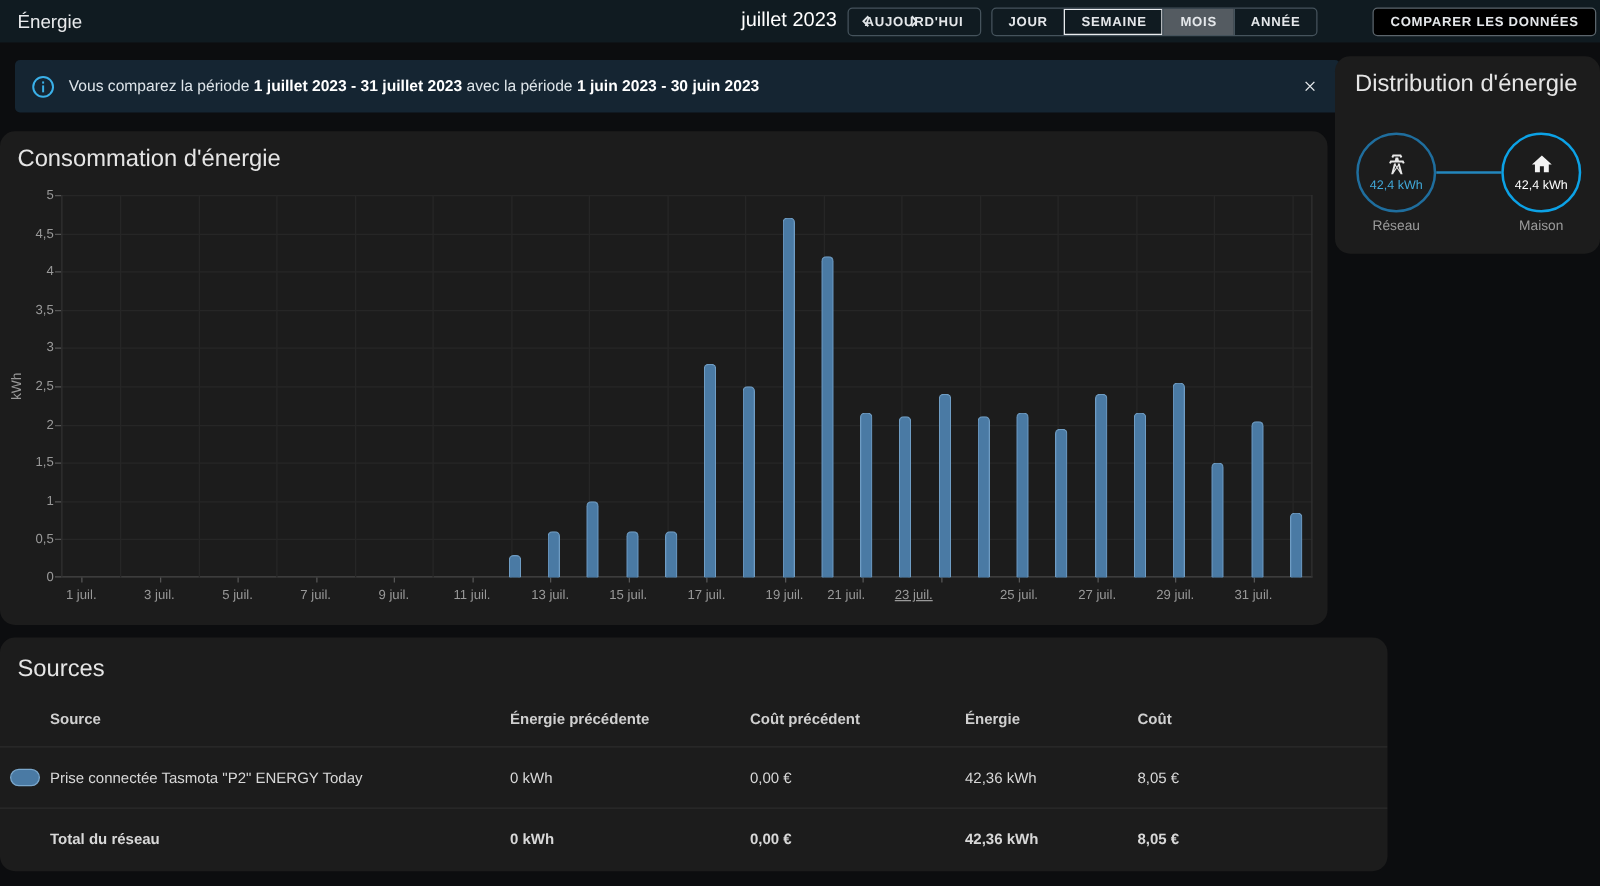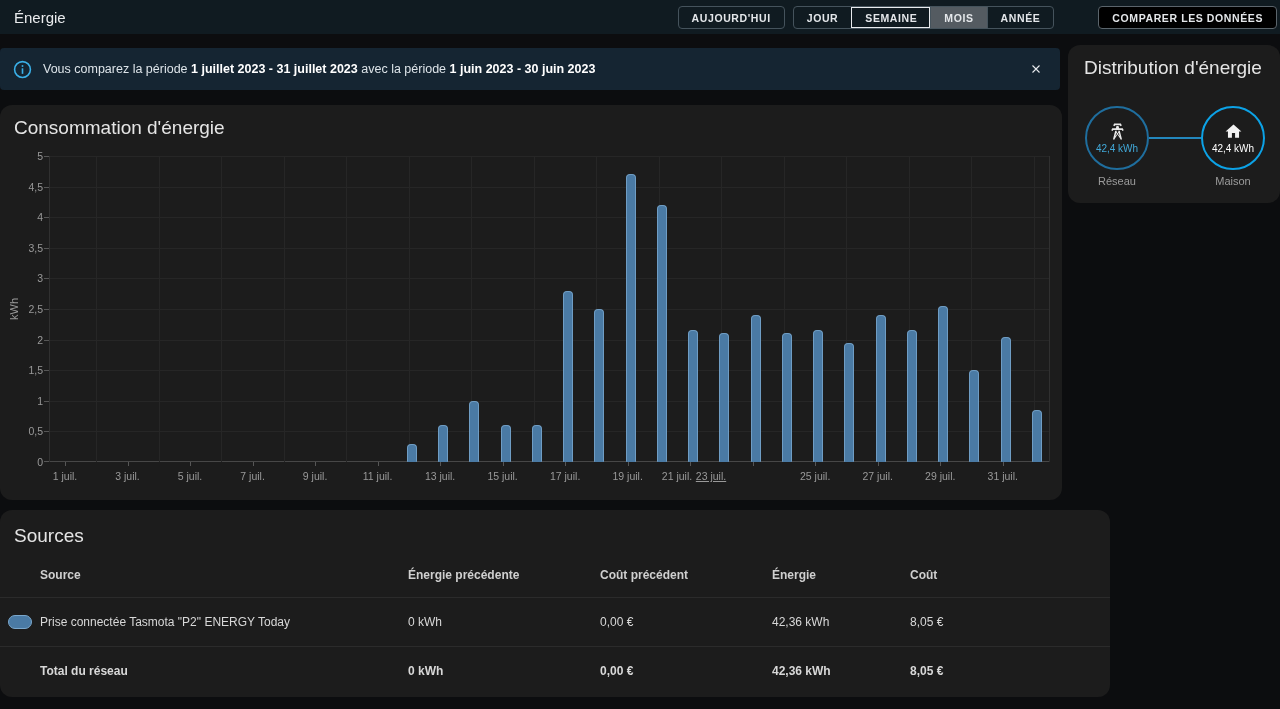--- a/index.html
+++ b/index.html
@@ -20,21 +20,21 @@
   .btn{height:23px;box-sizing:border-box;padding:4px 13px;font-family:"Liberation Sans",sans-serif;
        font-size:10.5px;font-weight:700;letter-spacing:.6px;color:#e4e7ea;background:transparent;
        border:1px solid #45535c;border-radius:4px;cursor:pointer;white-space:nowrap;}
   .btn-group{display:flex;border:1px solid #45535c;border-radius:4px;overflow:hidden;height:23px;box-sizing:border-box;}
   .btn-group .seg{border:none;border-radius:0;height:21px;border-left:1px solid #45535c;}
   .btn-group .seg:first-child{border-left:none;}
   .seg.selected{background:#545b61;}
   .seg.focused{outline:1px solid #e8ebee;outline-offset:-1px;}
   .compare-btn{background:#000000;border-color:#5b656c;margin-left:36px;}
   
-  .banner{position:absolute;left:0;top:48px;width:1060px;height:42px;background:#152532;border-radius:4px;display:flex;align-items:center;}
+  .banner{position:absolute;left:12px;top:48px;width:1060px;height:42px;background:#152532;border-radius:4px;display:flex;align-items:center;}
   .banner .info-icon{margin-left:13px;display:flex;}
   .banner-text{margin-left:11px;font-size:12.5px;color:#dde4e9;}
   .banner-text b{color:#fff;}
   .banner-close{position:absolute;right:12px;top:9px;width:24px;height:24px;background:transparent;border:none;display:flex;align-items:center;justify-content:center;cursor:pointer;}
   
   .card{position:absolute;background:#1c1c1c;border-radius:12px;}
   .card-title{font-size:19px;color:#e5e5e5;font-weight:400;}
   .consumption-card{left:0;top:105px;width:1062px;height:395px;}
   .consumption-card .card-title{position:absolute;left:14px;top:12px;}
   
@@ -73,20 +73,33 @@
   .src-data.total{font-weight:700;}
   .swatch-cell{display:flex;justify-content:center;}
   .swatch{width:24px;height:14px;border-radius:7px;background:#4a7aa4;border:1.5px solid #7aa7cc;box-sizing:border-box;}
 </style>
 </head>
 <body>
 
 <div class="app-bar">
   <div class="app-title">Énergie</div>
 
+  <div class="date-nav">
+    <span class="period-label">juillet 2023</span>
+    <button class="nav-btn">
+      <svg width="16" height="16" viewBox="0 0 24 24" fill="none" stroke-width="2.2">
+          <path d="M14.5 6L8.5 12l6 6"></path>
+        </svg>
+    </button>
+    <button class="nav-btn">
+      <svg width="16" height="16" viewBox="0 0 24 24" fill="none" stroke-width="2.2">
+          <path d="M9.5 6l6 6-6 6"></path>
+        </svg>
+    </button>
+  </div>
 
   <div class="top-buttons">
     <button class="btn">AUJOURD'HUI</button>
     <div class="btn-group">
       <button class="btn seg">JOUR</button>
       <button class="btn seg focused">SEMAINE</button>
       <button class="btn seg selected">MOIS</button>
       <button class="btn seg">ANNÉE</button>
     </div>
     <button class="btn compare-btn">COMPARER LES DONNÉES</button>
@@ -178,21 +191,21 @@
       <div class="x-label" style="left: 391.097px; top: 314px;">13 juil.</div>
       <div class="x-tick" style="left: 391px; top: 306px;"></div>
       <div class="x-label" style="left: 453.613px; top: 314px;">15 juil.</div>
       <div class="x-tick" style="left: 454px; top: 306px;"></div>
       <div class="x-label" style="left: 516.129px; top: 314px;">17 juil.</div>
       <div class="x-tick" style="left: 516px; top: 306px;"></div>
       <div class="x-label" style="left: 578.645px; top: 314px;">19 juil.</div>
       <div class="x-tick" style="left: 579px; top: 306px;"></div>
       <div class="x-label" style="left: 628px; top: 314px;">21 juil.</div>
       <div class="x-tick" style="left: 641px; top: 306px;"></div>
-      <div class="x-label" style="left: 662px; top: 314px; text-decoration: underline;">23 juil.</div>
+      <div class="x-label" style="left: 682px; top: 314px; text-decoration: underline;">23 juil.</div>
       <div class="x-tick" style="left: 704px; top: 306px;"></div>
       <div class="x-label" style="left: 766.194px; top: 314px;">25 juil.</div>
       <div class="x-tick" style="left: 766px; top: 306px;"></div>
       <div class="x-label" style="left: 828.71px; top: 314px;">27 juil.</div>
       <div class="x-tick" style="left: 829px; top: 306px;"></div>
       <div class="x-label" style="left: 891.226px; top: 314px;">29 juil.</div>
       <div class="x-tick" style="left: 891px; top: 306px;"></div>
       <div class="x-label" style="left: 953.742px; top: 314px;">31 juil.</div>
       <div class="x-tick" style="left: 954px; top: 306px;"></div>
       <div class="bar" style="left: 358px; top: 288px; height: 18px;"></div>

